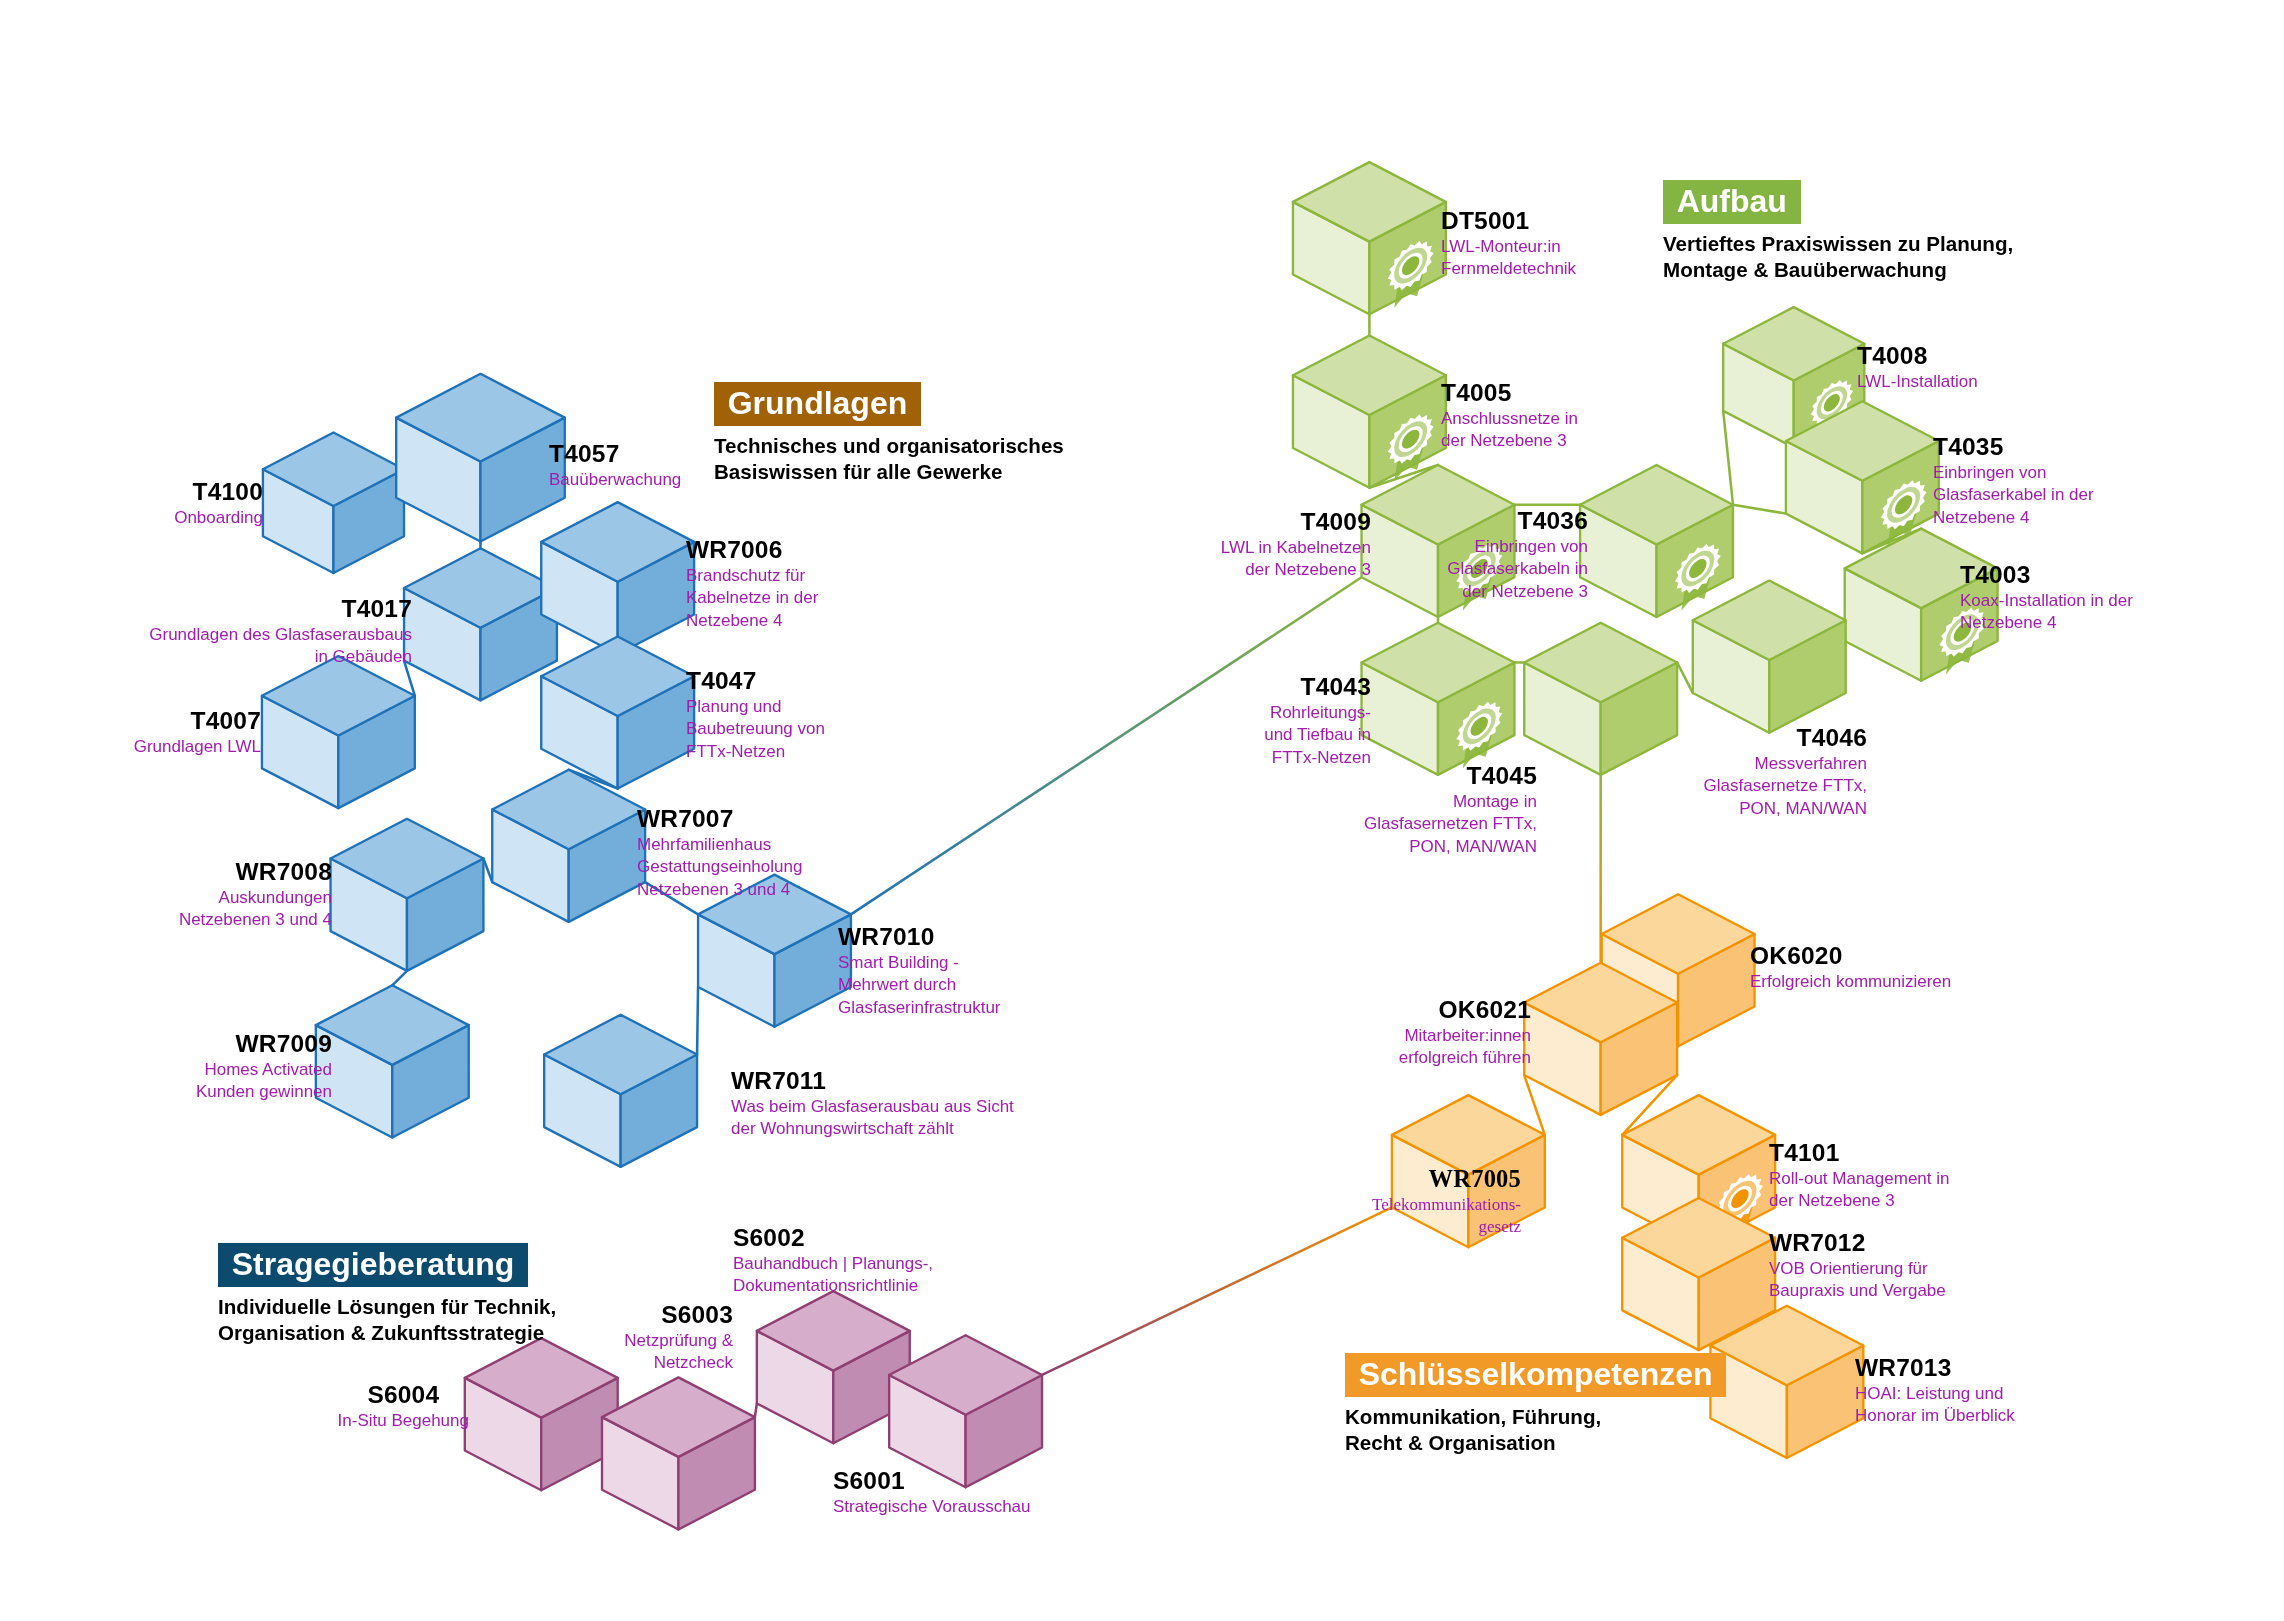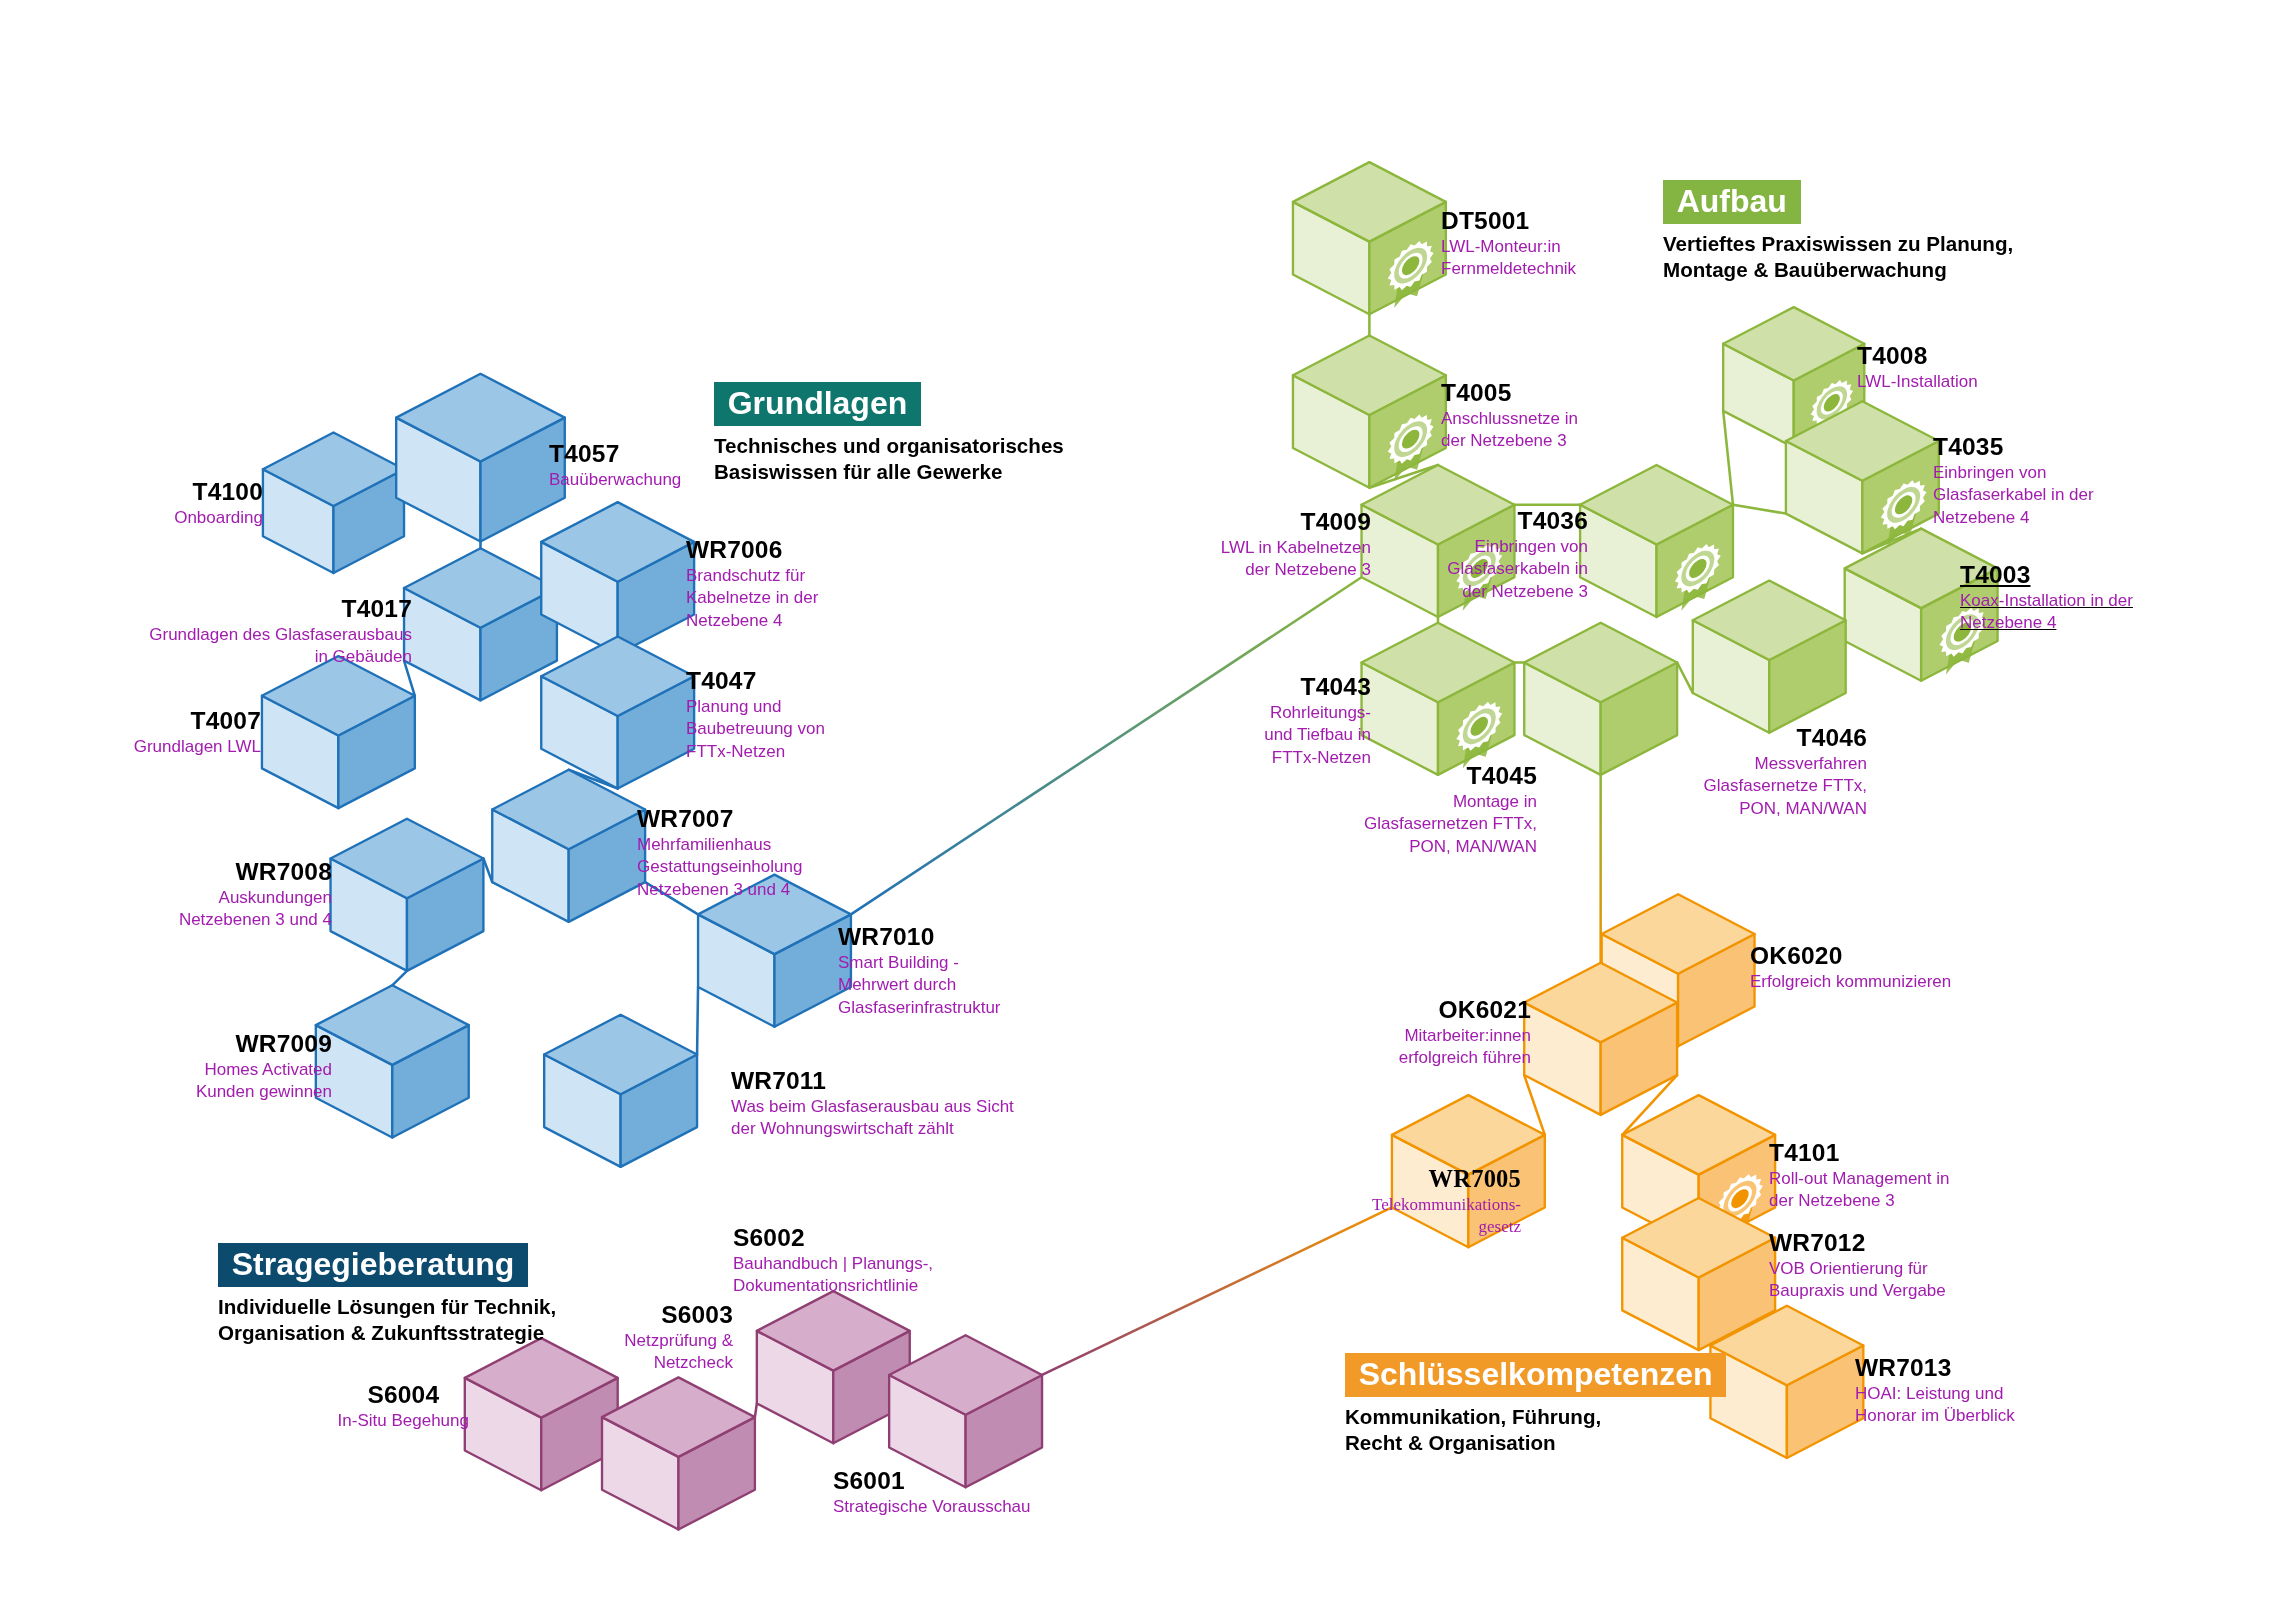--- a/index.html
+++ b/index.html
@@ -412,21 +412,21 @@
         <div class="desc">Einbringen von
 Glasfaserkabeln in
 der Netzebene 3</div>
       </div>
       <div class="lbl right" style="left: 1933px; top: 434px;">
         <div class="code">T4035</div>
         <div class="desc">Einbringen von
 Glasfaserkabel in der
 Netzebene 4</div>
       </div>
-      <div class="lbl right" style="left: 1960px; top: 562px; text-decoration: underline;">
+      <div class="lbl right" style="left: 1960px; top: 562px;">
         <div class="code">T4003</div>
         <div class="desc">Koax-Installation in der
 Netzebene 4</div>
       </div>
       <div class="lbl left" style="right: 914px; top: 674px;">
         <div class="code">T4043</div>
         <div class="desc">Rohrleitungs-
 und Tiefbau in
 FTTx-Netzen</div>
       </div>
@@ -483,21 +483,21 @@
       <div class="lbl right" style="left: 733px; top: 1225px;">
         <div class="code">S6002</div>
         <div class="desc">Bauhandbuch | Planungs-,
 Dokumentationsrichtlinie</div>
       </div>
       <div class="lbl right" style="left: 833px; top: 1468px;">
         <div class="code">S6001</div>
         <div class="desc">Strategische Vorausschau</div>
       </div>
       <div class="sect" style="left: 714px; top: 382px;">
-        <div><span class="chip" style="background: #0f766e;">Grundlagen</span></div>
+        <div><span class="chip" style="background: #a16207;">Grundlagen</span></div>
         <div class="sub">Technisches und organisatorisches
 Basiswissen für alle Gewerke</div>
       </div>
       <div class="sect" style="left: 1345px; top: 1353px;">
         <div><span class="chip" style="background: rgb(242, 154, 40);">Schlüsselkompetenzen</span></div>
         <div class="sub">Kommunikation, Führung,
 Recht &amp; Organisation</div>
       </div>
       <div class="sect" style="left: 1663px; top: 180px;">
         <div><span class="chip" style="background: rgb(132, 180, 65);">Aufbau</span></div>

